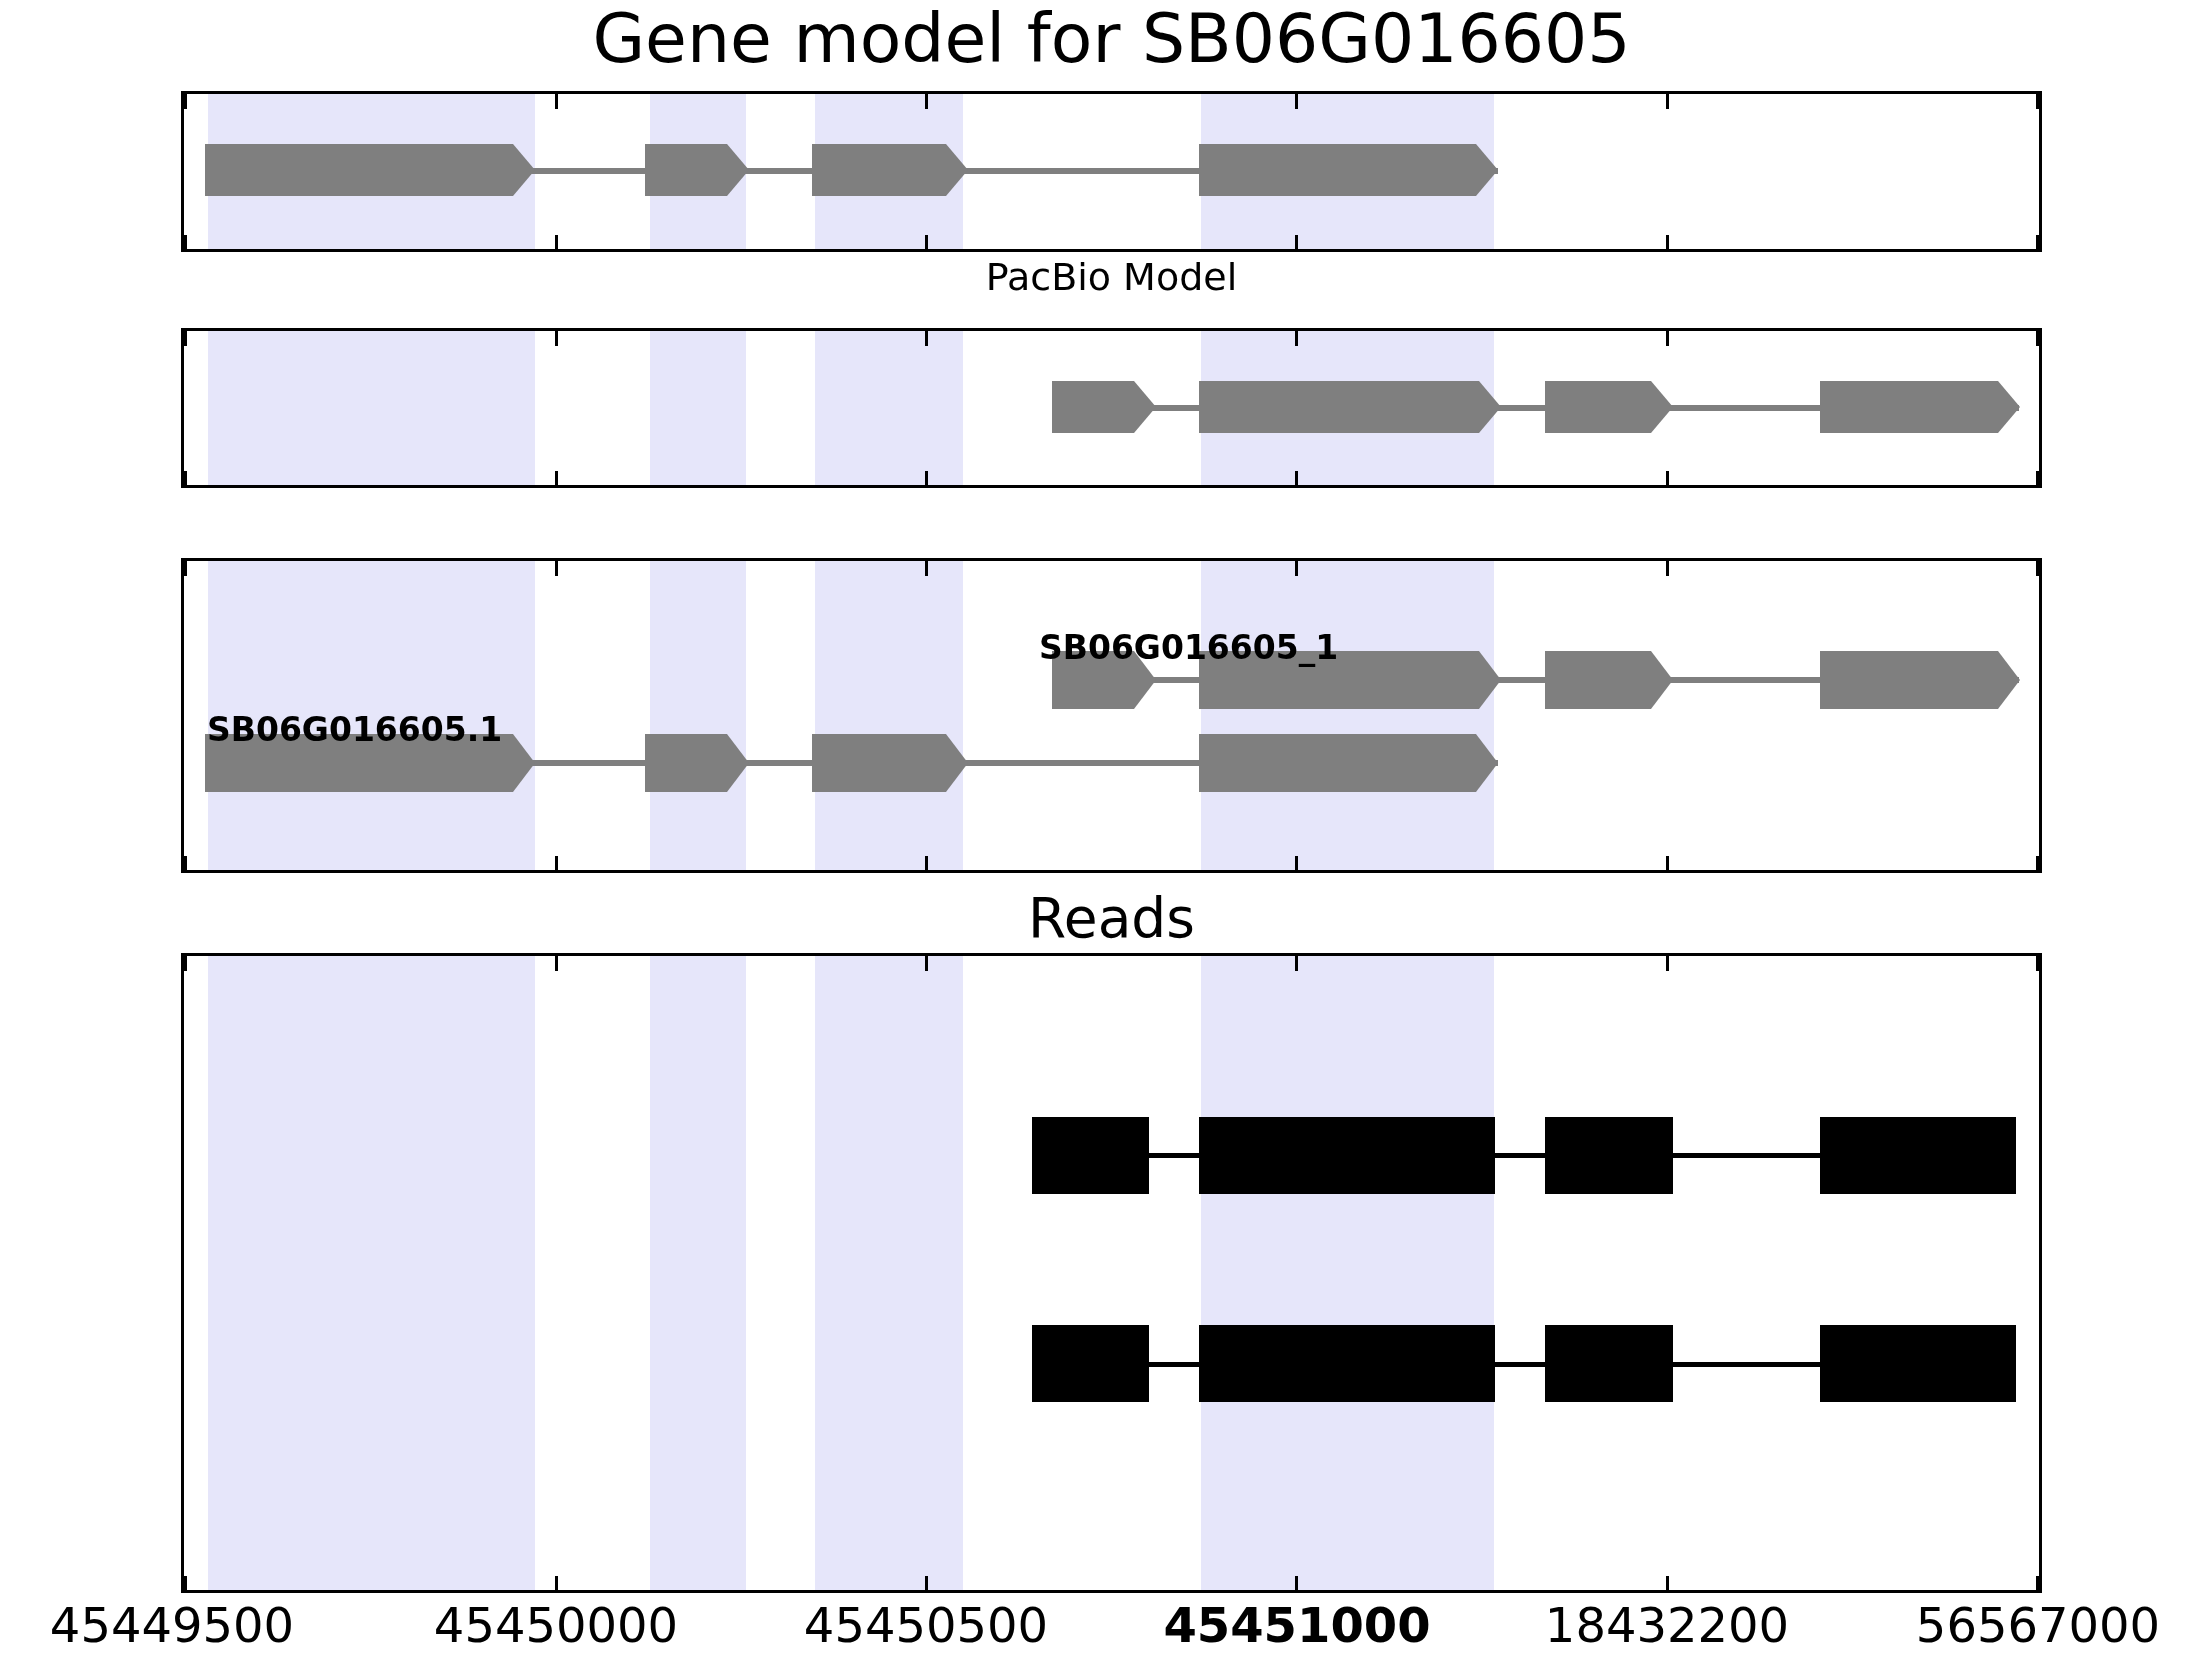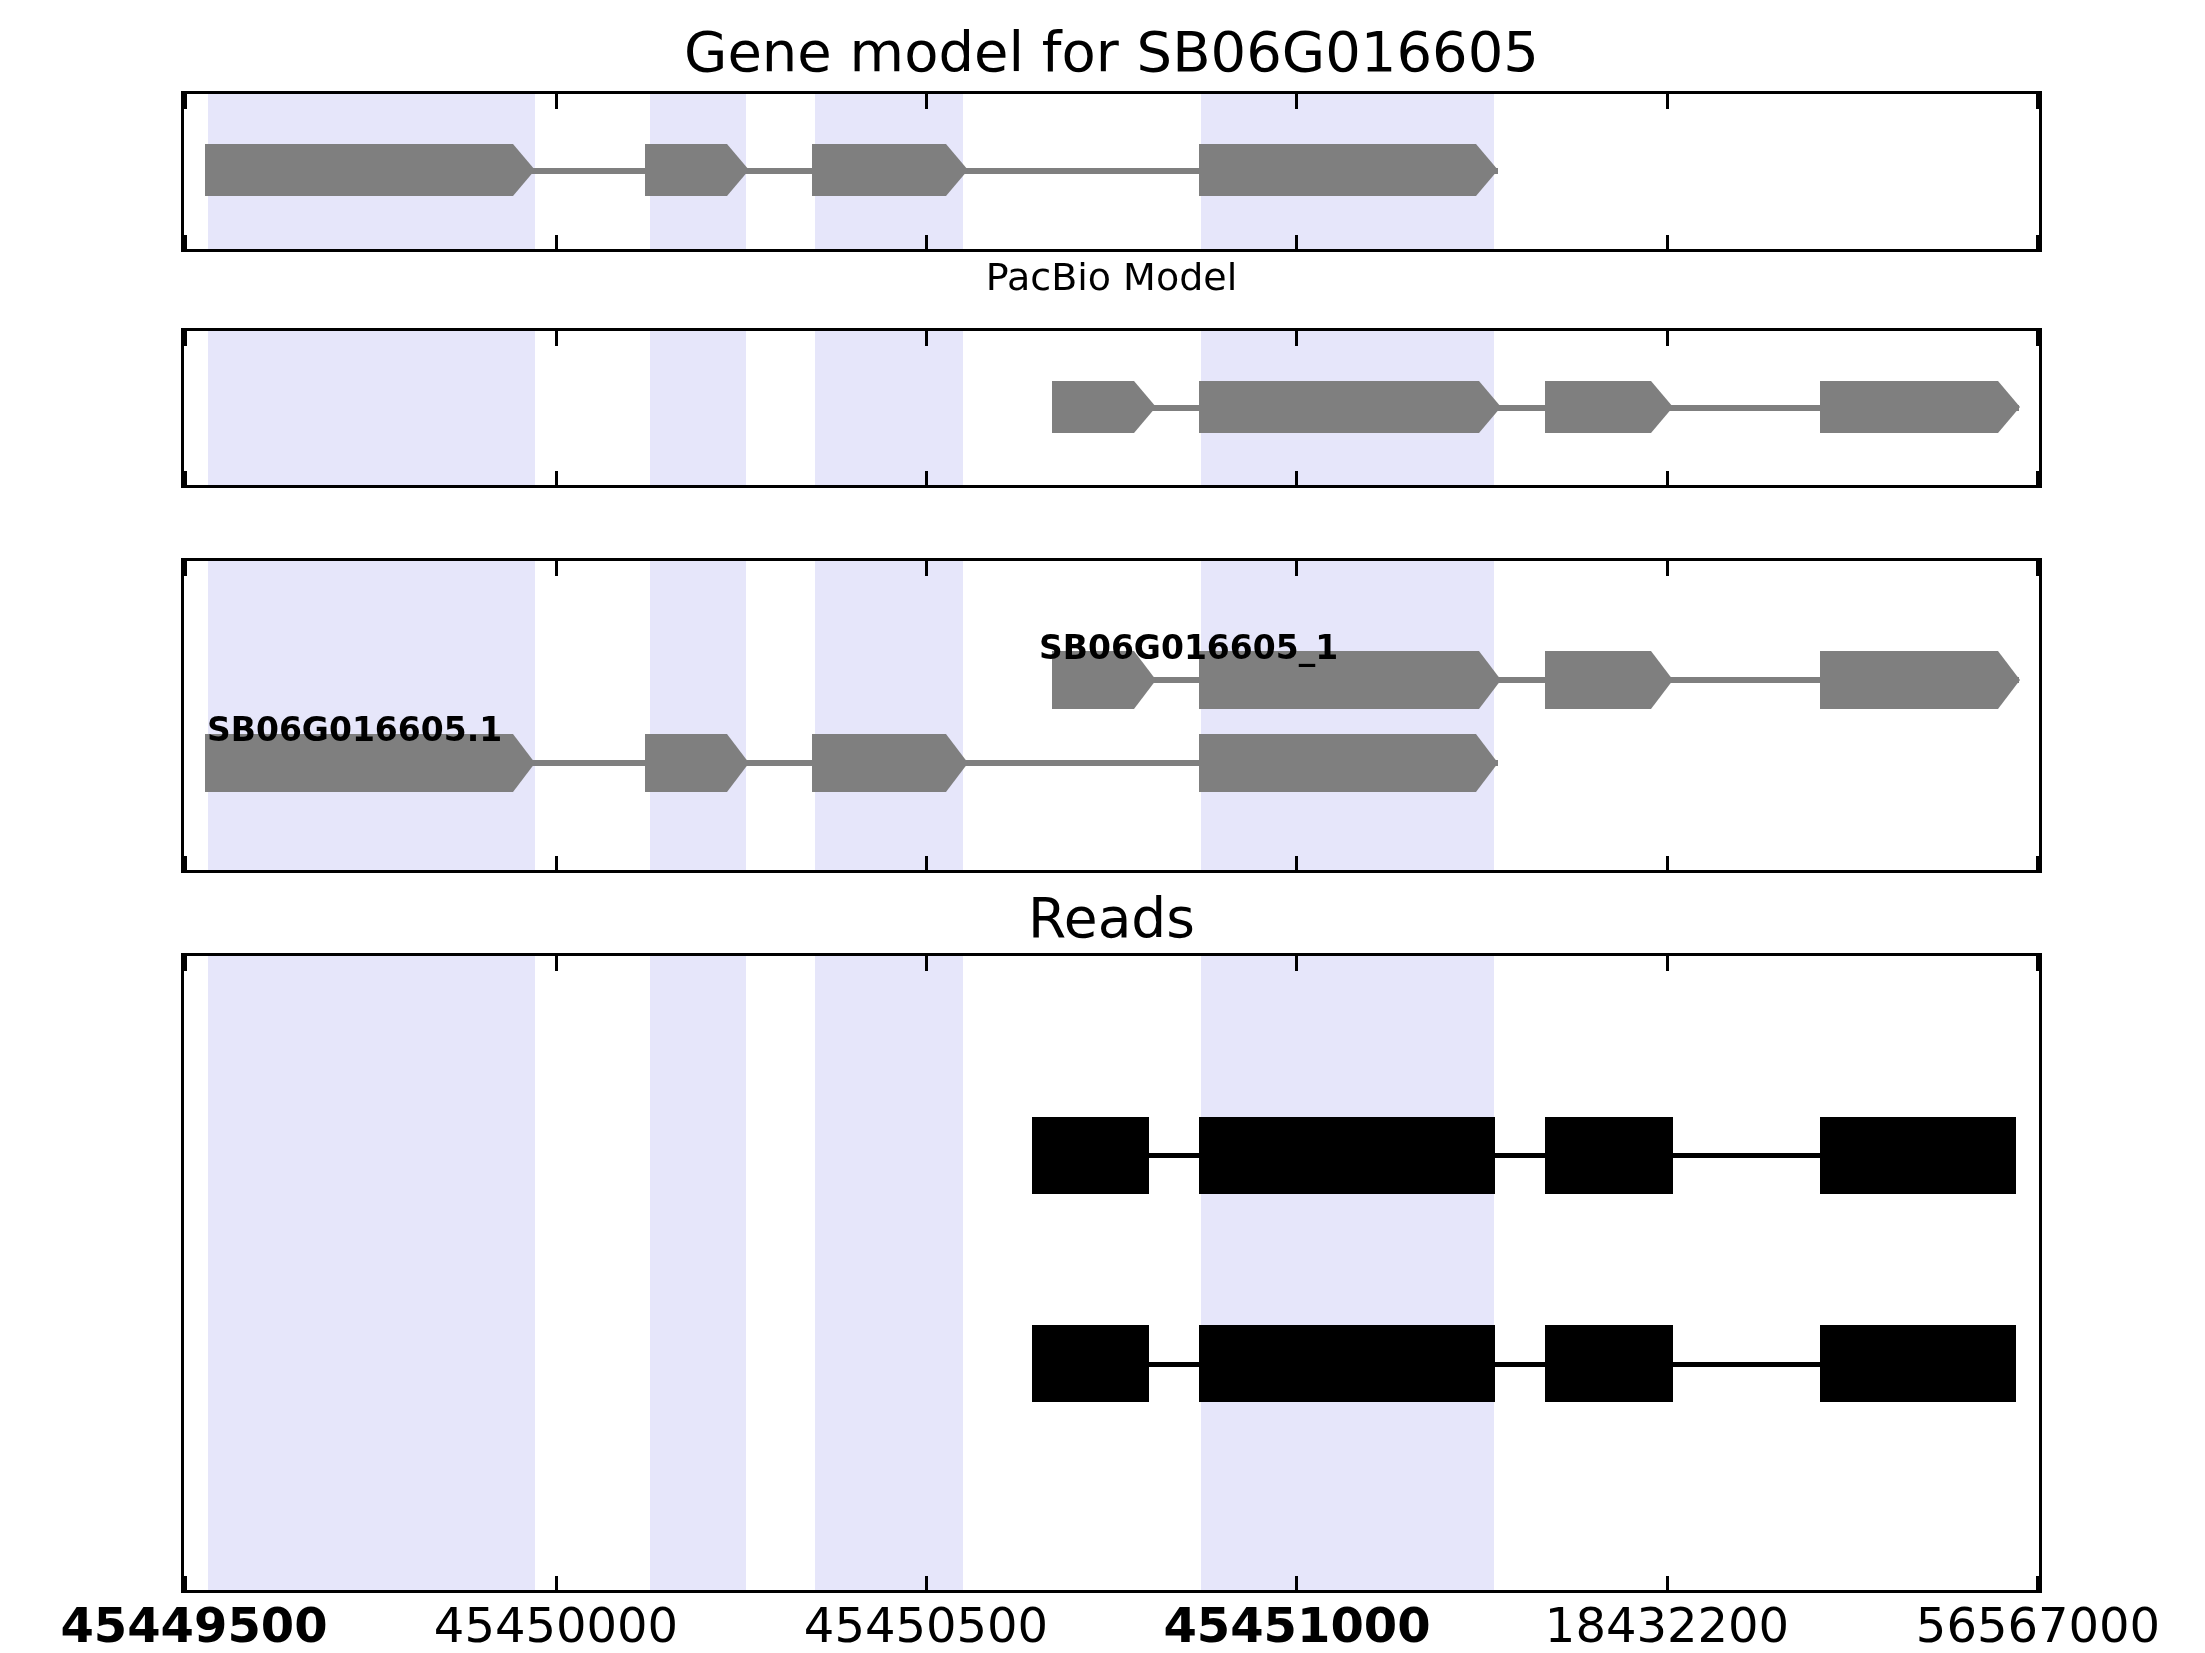--- a/index.html
+++ b/index.html
@@ -12,21 +12,21 @@
     border:3.4px solid #000000; background:#ffffff; box-sizing:border-box;
   }
   #panel-0 { top:91px;  height:161px; }
   #panel-1 { top:328px;  height:160px; }
   #panel-2 { top:558px;  height:315px; }
   #panel-3 { top:953px; height:640px; }
   .panel-title {
     position:absolute; left:181px; width:1861px; text-align:center;
     color:#000000; line-height:1.1; white-space:nowrap;
   }
-  #title-0 { top:21px;   font-size:56px; }
+  #title-0 { top:2px;   font-size:68px; }
   #title-1 { top:257px;  font-size:38px; }
   #title-2 { top:490px;  font-size:55px; }
   #title-3 { top:888px; font-size:55px; }
   .highlight { position:absolute; top:0; bottom:0; }
   .intron-line { position:absolute; }
   .exon { position:absolute; }
   .xtick { position:absolute; width:2.8px; height:14.5px; background:#000000; }
   .track-label {
     position:absolute; font-size:33px; font-weight:bold; color:#000000;
     line-height:1; white-space:nowrap;
@@ -145,21 +145,21 @@
       <div class="exon" style="left: 1361px; width: 128px; top: 161px; height: 77px; background: rgb(0, 0, 0);"></div>
       <div class="exon" style="left: 1636px; width: 196px; top: 161px; height: 77px; background: rgb(0, 0, 0);"></div>
       <div class="intron-line" style="left: 848px; width: 984px; top: 406px; height: 4.8px; background: rgb(0, 0, 0);"></div>
       <div class="exon" style="left: 848px; width: 117px; top: 369px; height: 77px; background: rgb(0, 0, 0);"></div>
       <div class="exon" style="left: 1015px; width: 296px; top: 369px; height: 77px; background: rgb(0, 0, 0);"></div>
       <div class="exon" style="left: 1361px; width: 128px; top: 369px; height: 77px; background: rgb(0, 0, 0);"></div>
       <div class="exon" style="left: 1636px; width: 196px; top: 369px; height: 77px; background: rgb(0, 0, 0);"></div>
     </div>
 
   <div id="x-axis-labels">
-      <div class="xtick-label" style="left: 194px; font-weight: bold;">45449500</div>
+      <div class="xtick-label" style="left: 172px;">45449500</div>
       <div class="xtick-label" style="left: 556px;">45450000</div>
       <div class="xtick-label" style="left: 926px;">45450500</div>
       <div class="xtick-label" style="left: 1297px; font-weight: bold;">45451000</div>
       <div class="xtick-label" style="left: 1667px;">18432200</div>
       <div class="xtick-label" style="left: 2038px;">56567000</div>
     </div>
 </div>
 
 
 </body></html>

